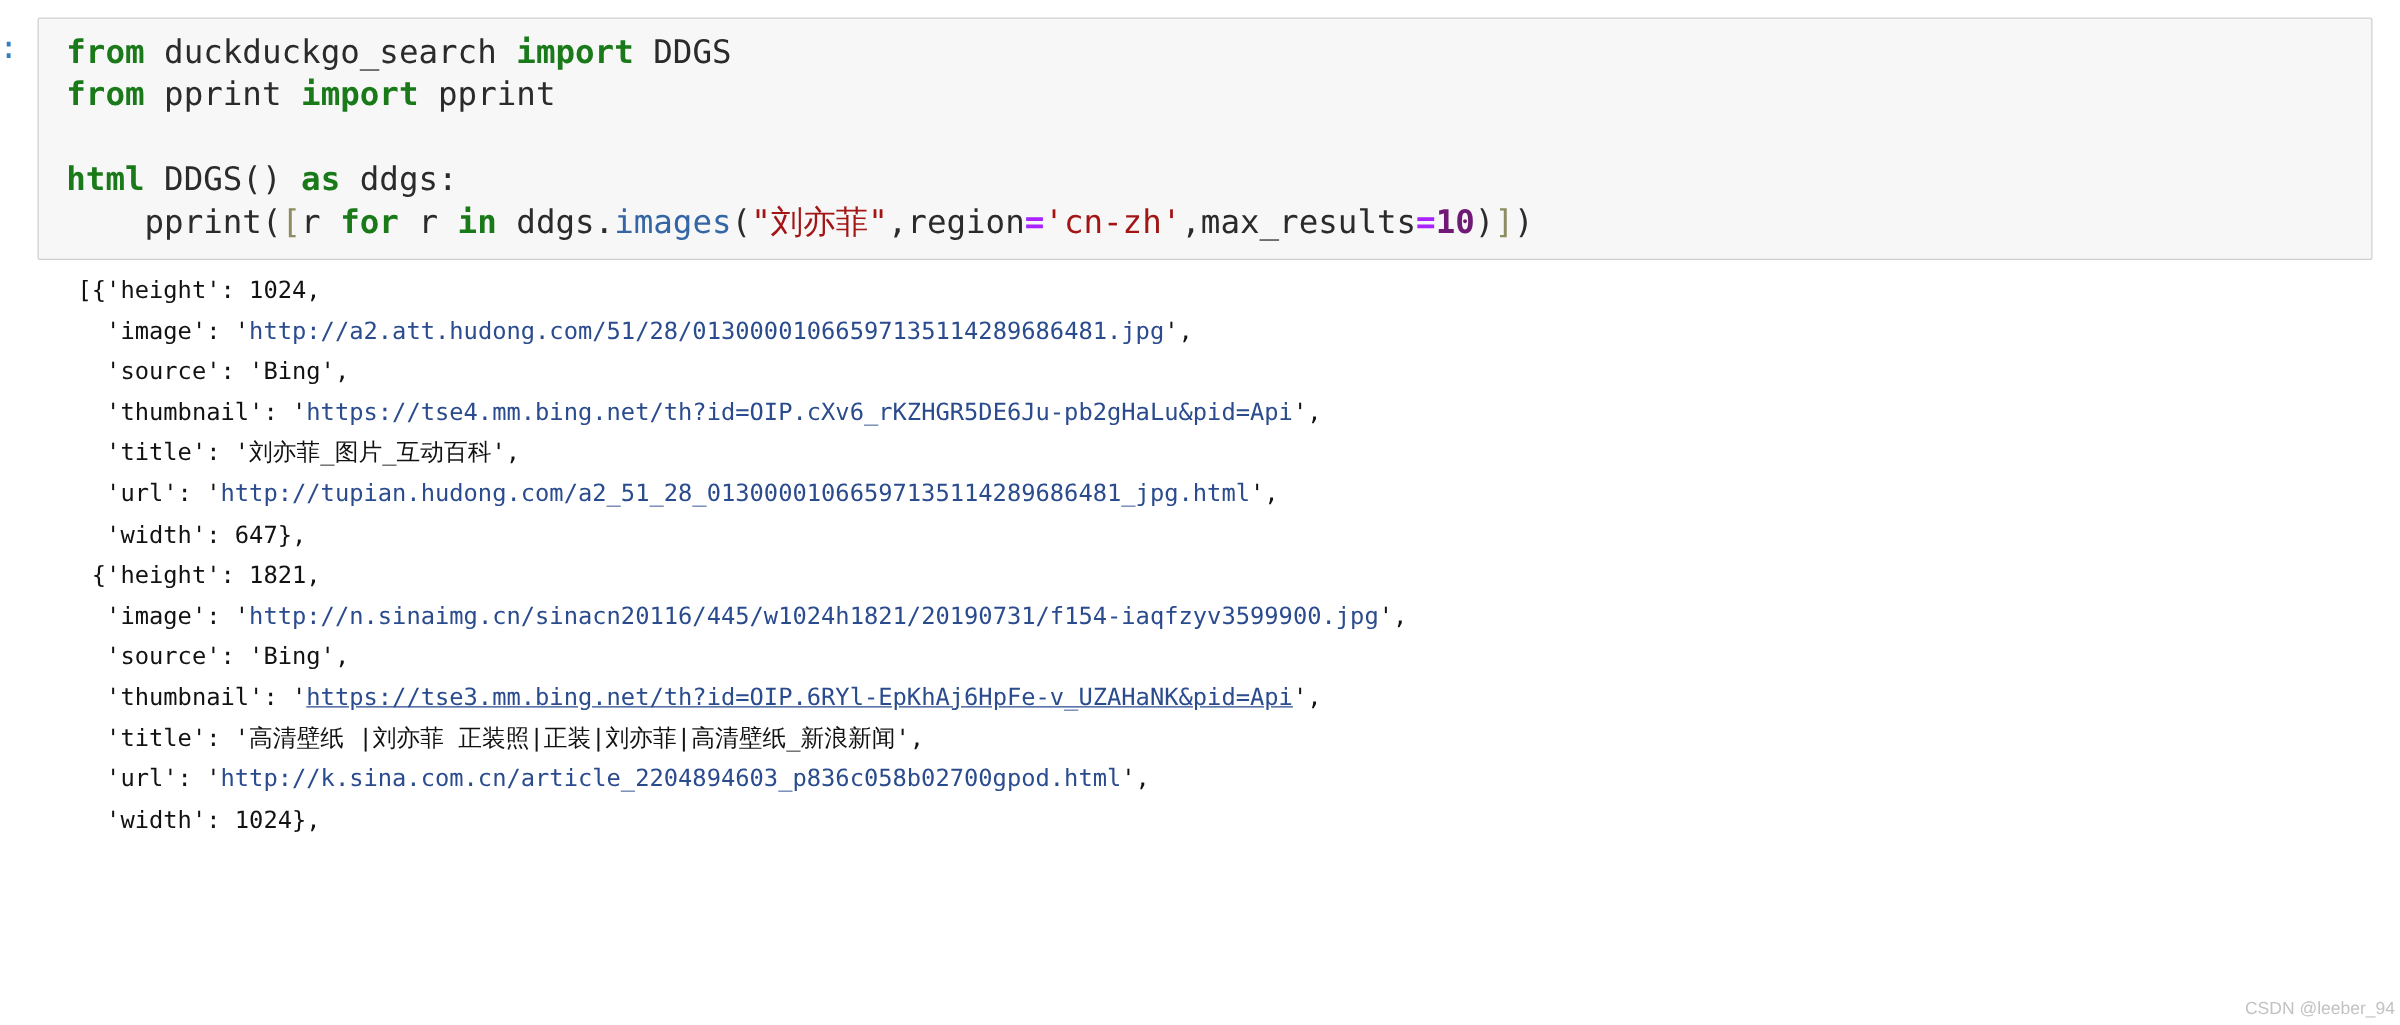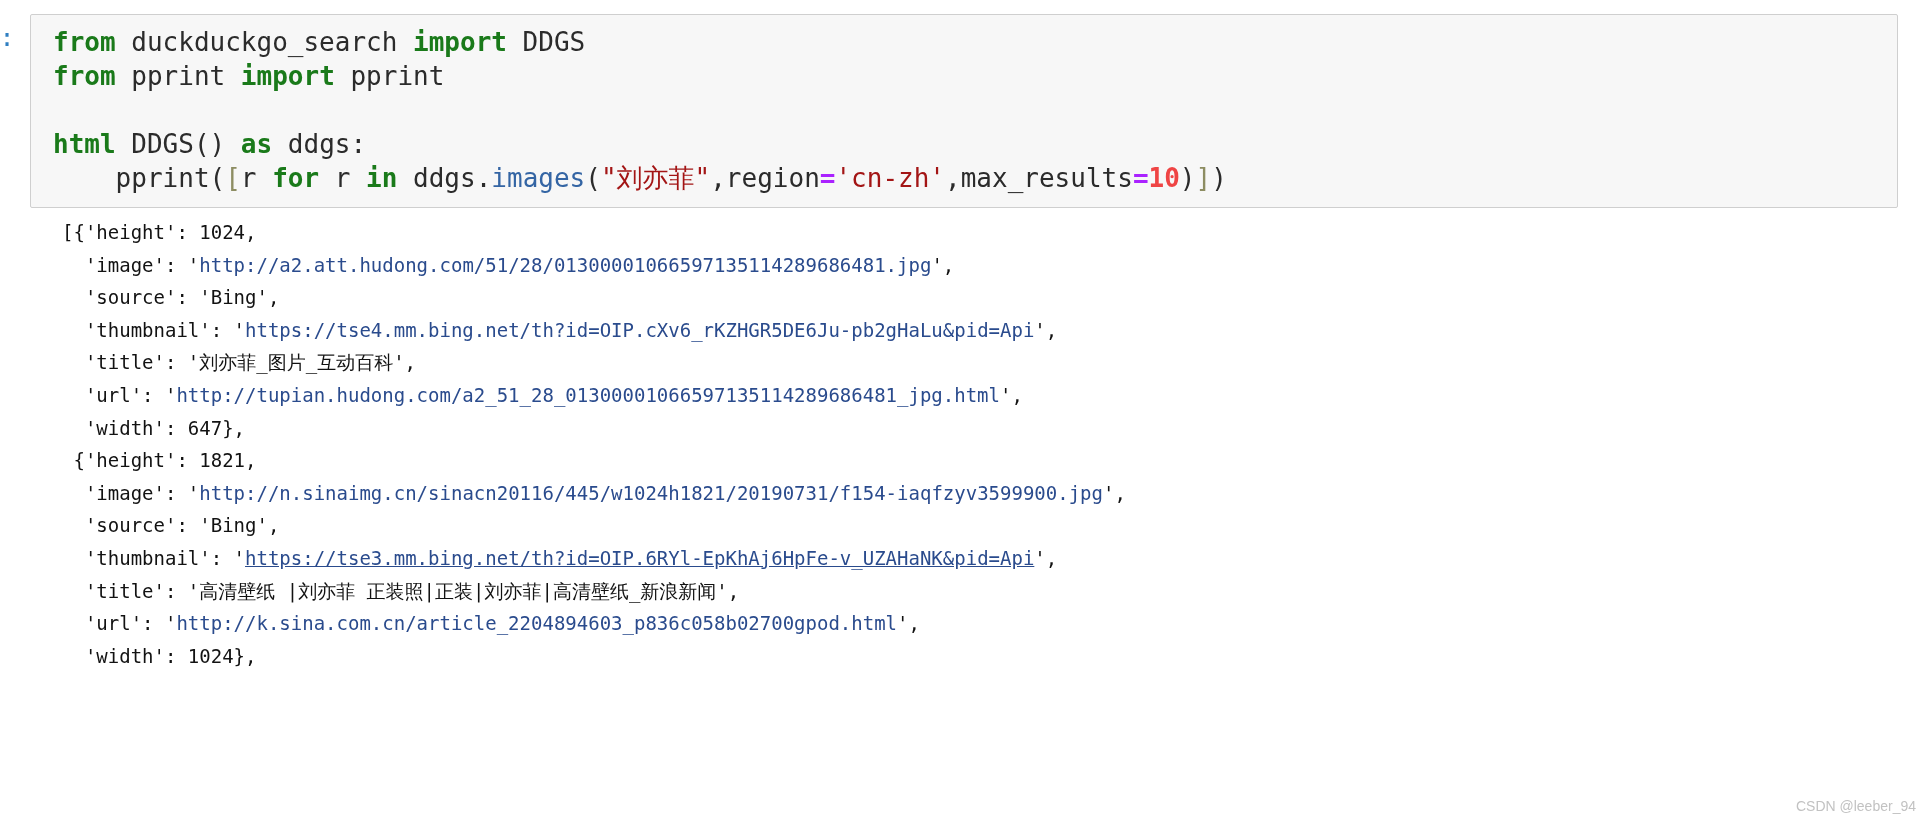--- a/index.html
+++ b/index.html
@@ -60,21 +60,21 @@
     line-height: 34px;
     color: #2b2b2b;
     white-space: pre;
     padding: 0 14px 0 22px;
     min-height: 34px;
   }   
   .kw { color: #1a7a1a; font-weight: bold; }   
   .nf { color: #3465a4; }                      
   .s  { color: #a31515; }                      
   .o  { color: #aa22ff; font-weight: bold; }   
-  .n  { color: #ef4444; font-weight: bold; }   
+  .n  { color: #701a75; font-weight: bold; }   
   .p  { color: #2b2b2b; }                      
   .br { color: #8d8d62; }                      
 
   
   .output-area {
     margin-left: 52px;
     margin-top: 8px;
     padding-left: 10px;
   }
 

